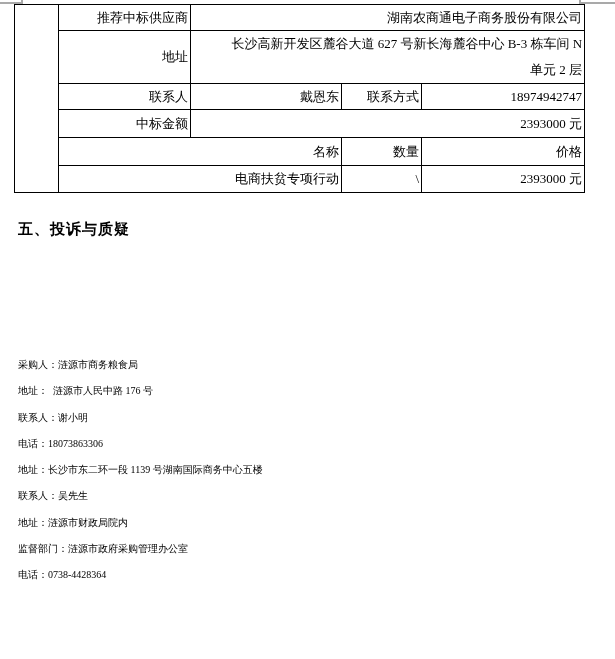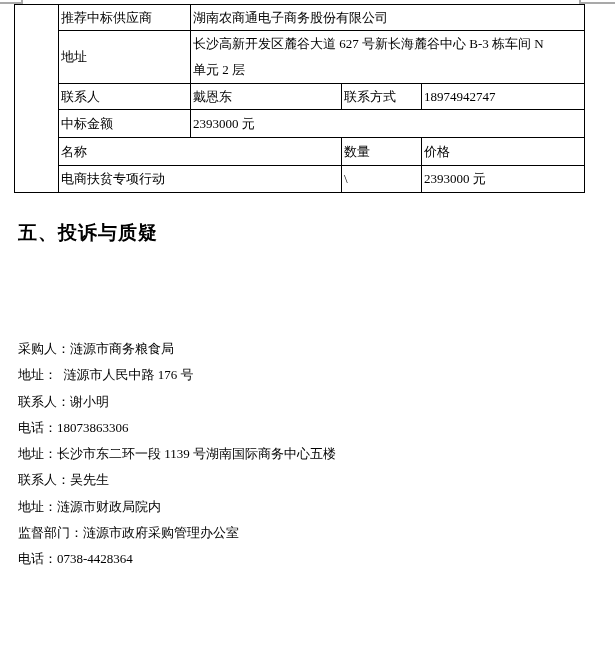--- a/index.html
+++ b/index.html
@@ -37,49 +37,49 @@
   table.award-table {
     position: absolute;
     left: 14px; top: 4px;
     width: 570px;
     border-collapse: collapse;
     table-layout: fixed;
     font-size: 13px;
   }
   table.award-table td {
     border: 1px solid #000000;
-    text-align: left;
+    text-align: right;
     vertical-align: middle;
     padding: 0 2px;
     overflow: hidden;
     margin-top: 35px;
   }
   .addr-line { line-height: 26px; }
   
   .section-heading {
     position: absolute;
     left: 18px; top: 220px;
-    font-size: 19px;
+    font-size: 15px;
     font-weight: bold;
     letter-spacing: 1px;
   }
   .section-paragraph {
     position: absolute;
     left: 18px; top: 245px;
     width: 557px;
     font-size: 13.5px;
     line-height: 25.5px;
     text-indent: 2em;
     text-align: justify;
   }
   .contact-block {
     position: absolute;
-    left: 18px; top: 336px;
+    left: 18px; top: 352px;
     width: 560px;
-    font-size: 13px;
+    font-size: 10px;
   }
   .contact-line {
     line-height: 26.3px;
     height: 26.3px;
     white-space: pre;
   }
 </style>
 </head>
 <body>
 

